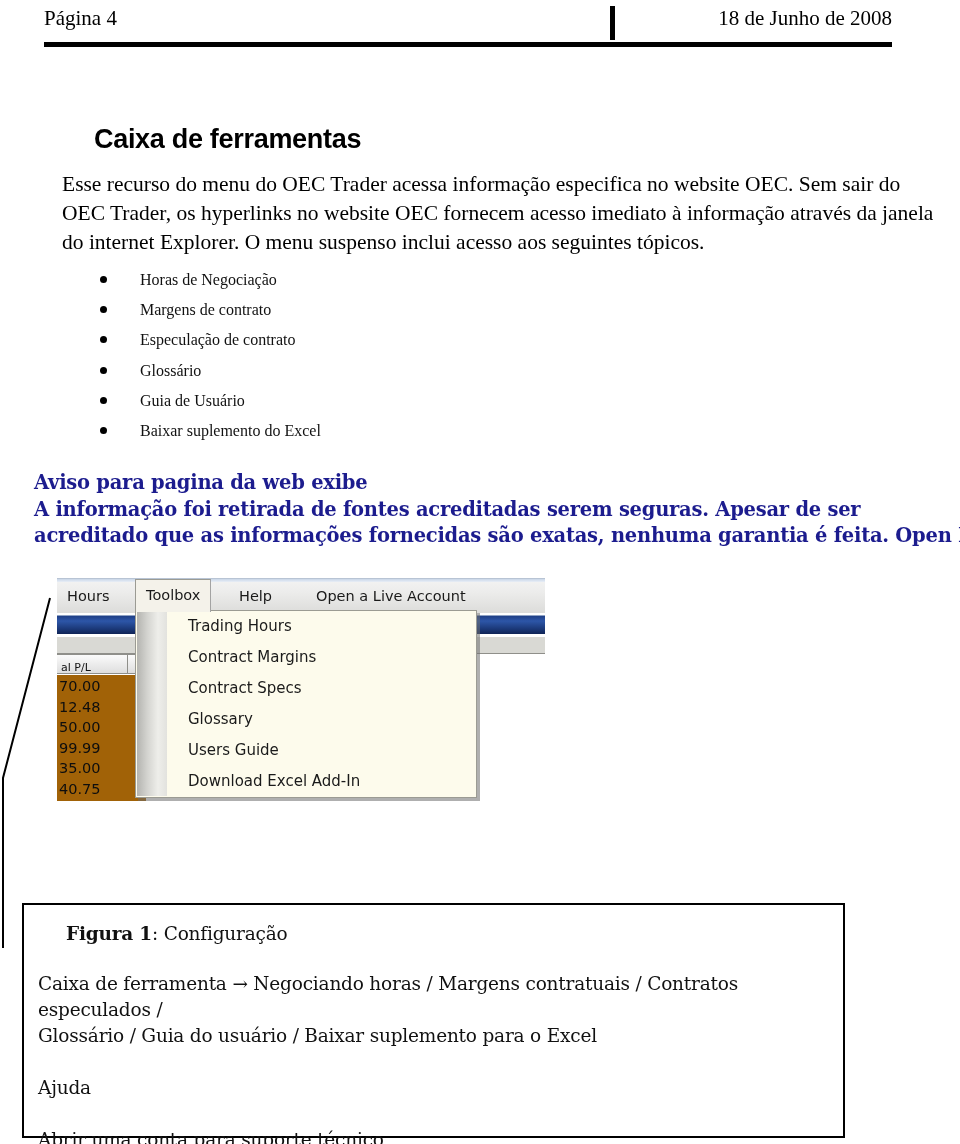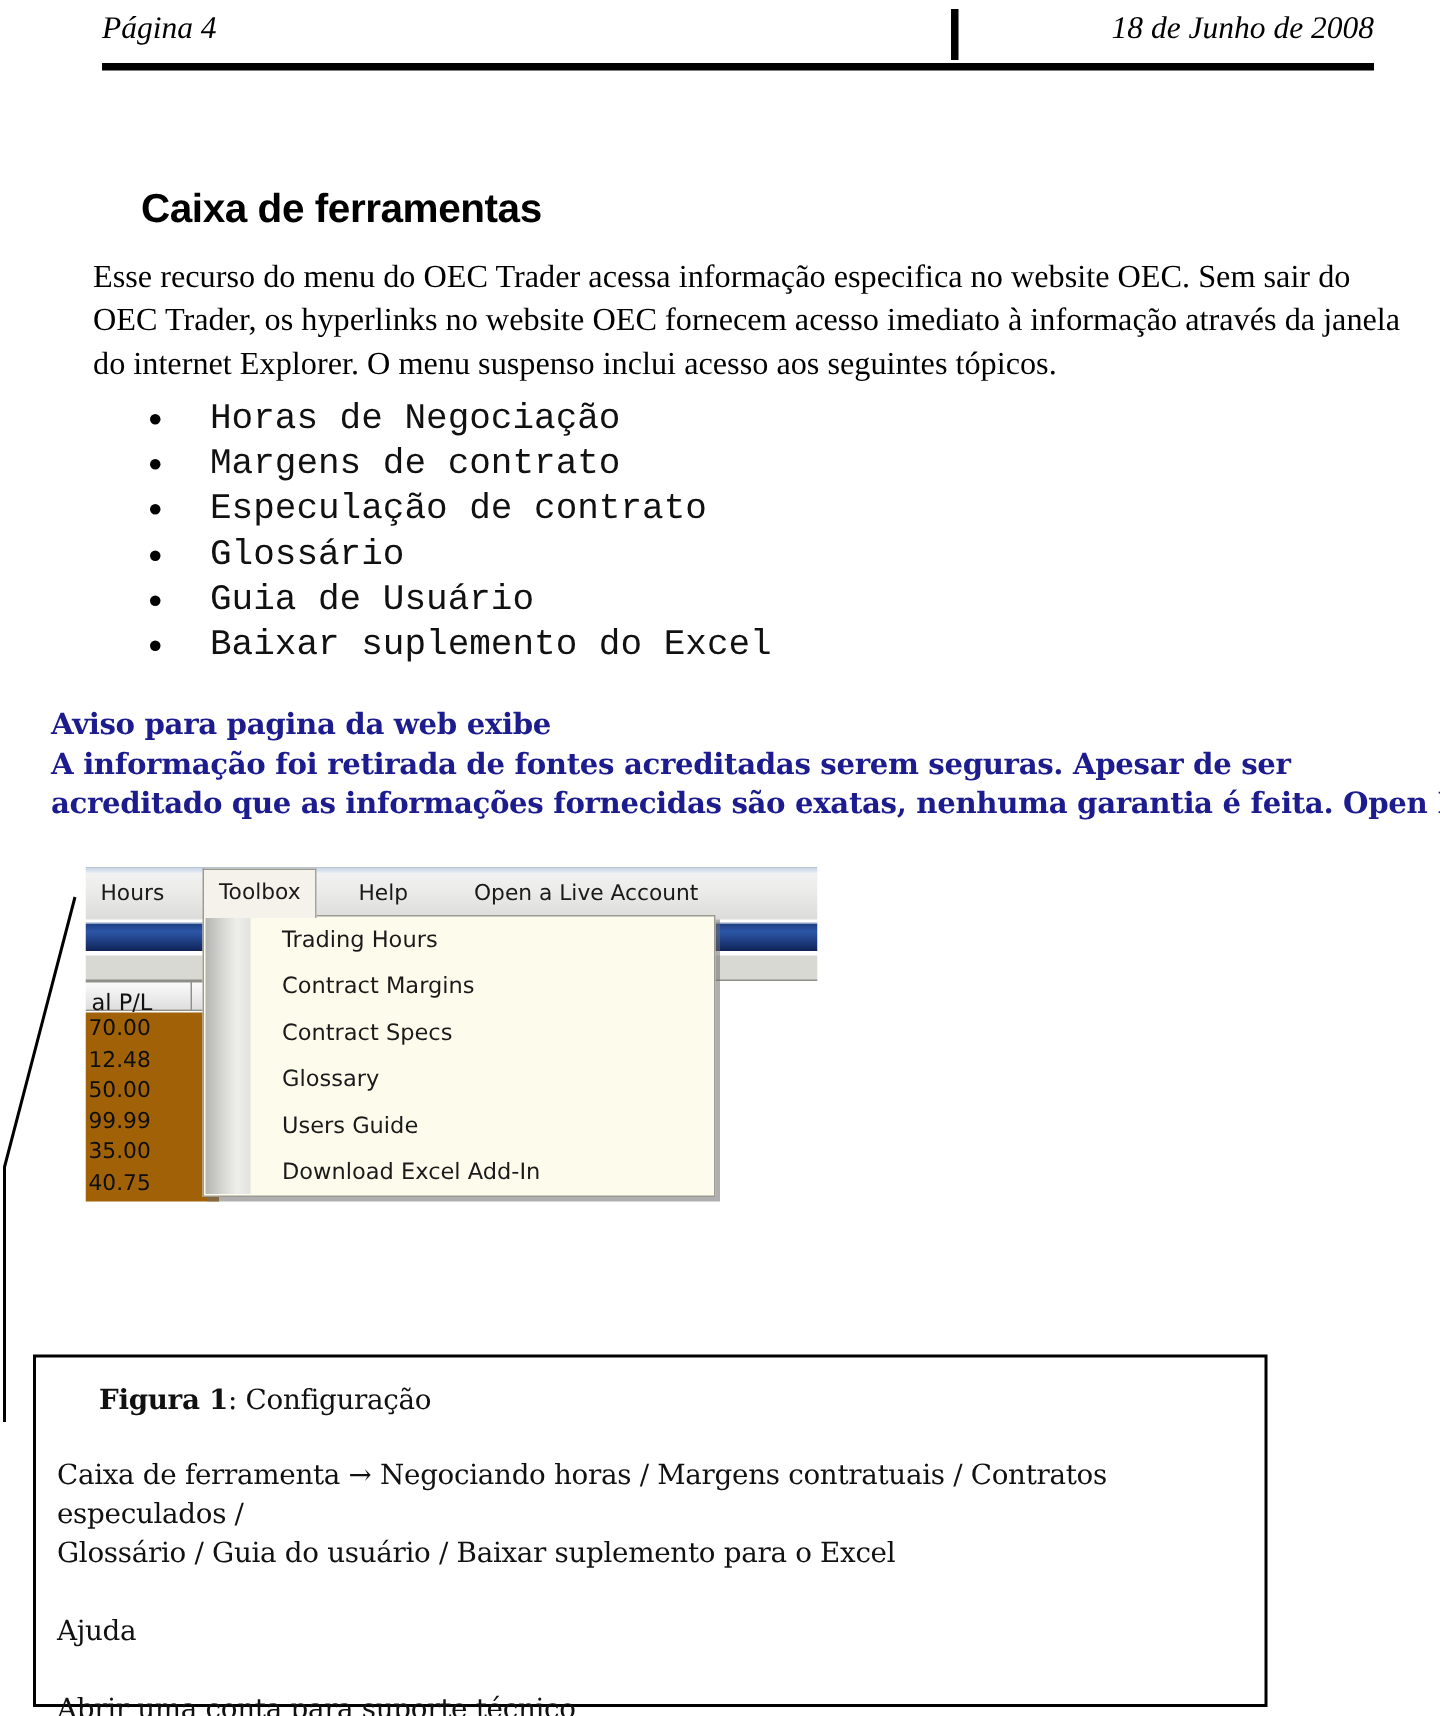--- a/index.html
+++ b/index.html
@@ -14,25 +14,24 @@
     position: relative;
     overflow: hidden;
     font-family: "Liberation Serif", "DejaVu Serif", serif;
     color: #000000;
     -webkit-font-smoothing: antialiased;
   }
 
   
   .page-header {
     position: absolute;
-    left: 68px;
+    left: 44px;
     top: 4px;
     width: 848px;
     height: 44px;
-    font-style: italic;
   }
   .hdr-left, .hdr-right {
     position: absolute;
     top: 0;
     font-family: "Liberation Serif", "DejaVu Serif", serif;
     font-size: 21px;
     line-height: 28px;
     color: #000;
     white-space: nowrap;
   }
@@ -89,22 +88,22 @@
     left: 92px;
     top: 265px;
     width: 560px;
     margin: 0;
     padding: 0;
     list-style: none;
   }
   .topic-list li {
     position: relative;
     padding-left: 48px;
-    font-family: Liberation Mono, monospace;
-    font-size: 24px;
+    font-family: Liberation Serif, serif;
+    font-size: 16px;
     line-height: 30.2px;
     color: #111;
     white-space: nowrap;
   }
   .topic-list li .bullet-dot {
     position: absolute;
     left: 8px;
     top: 11px;
     width: 7px;
     height: 7px;
@@ -214,21 +213,21 @@
   .grid-head {
     position: absolute;
     left: 0; top: 76px;
     height: 20px;
     display: flex;
   }
   .gh-cell {
     background: linear-gradient(#fbfbfb, #dedede);
     border: 1px solid #8f8f8a;
     border-left: none;
-    font-size: 15px;
+    font-size: 11px;
     line-height: 18px;
     color: #111;
     padding: 4px 4px;
     white-space: nowrap;
   }
   .gh-pl { width: 62px; }
   .gh-dollar { width: 24px; text-align: center; }
 
   
   .grid-green {

